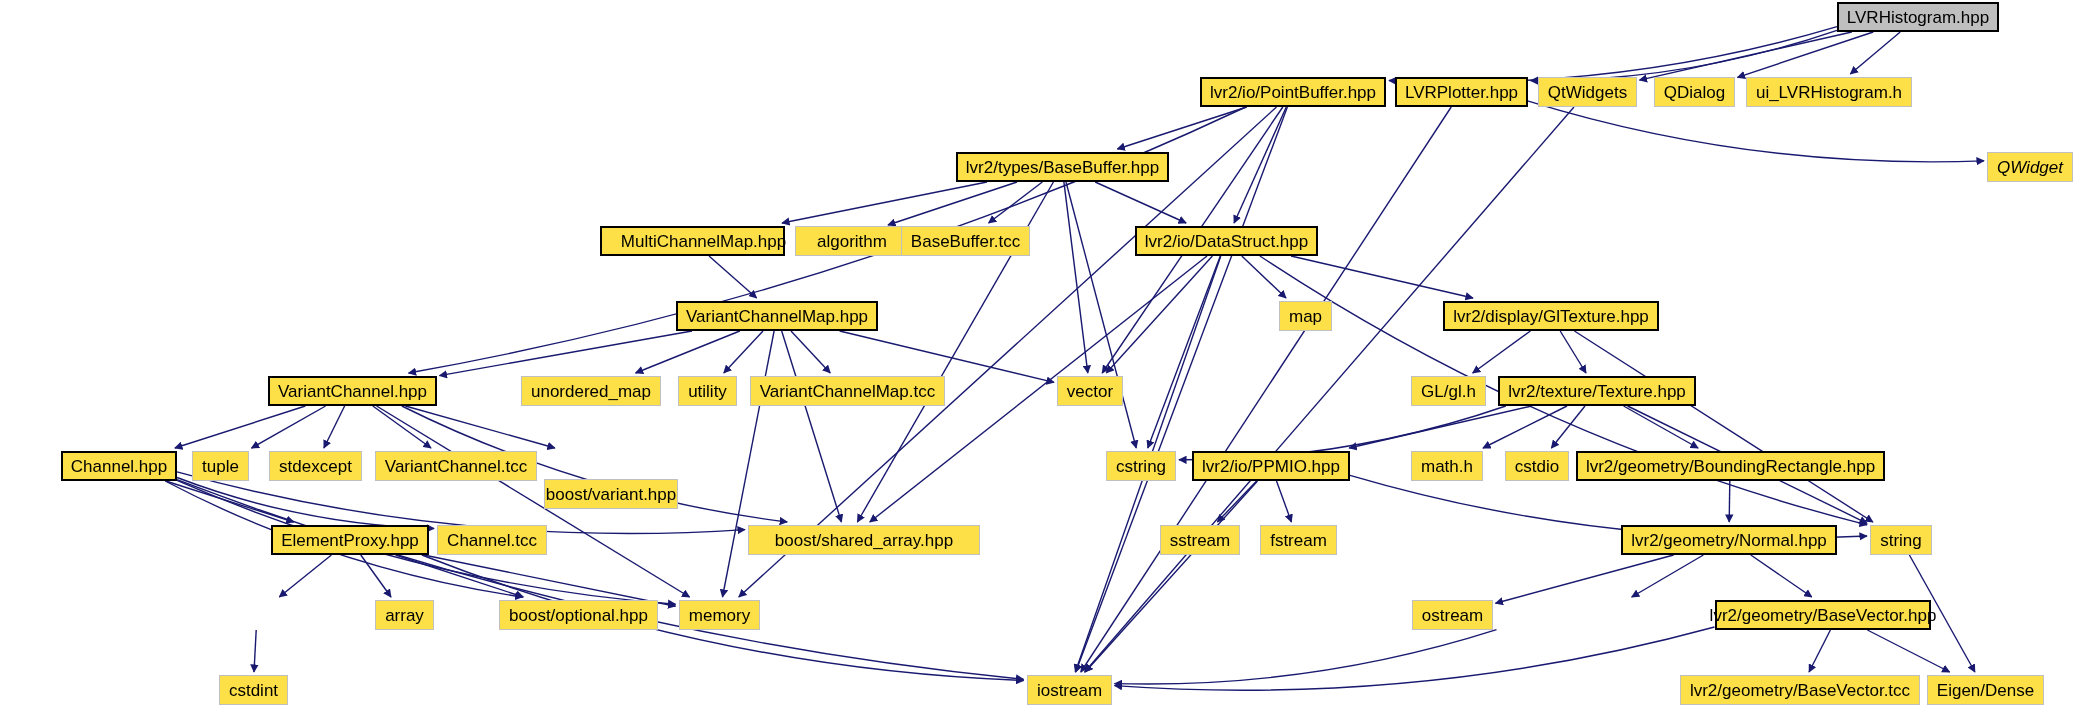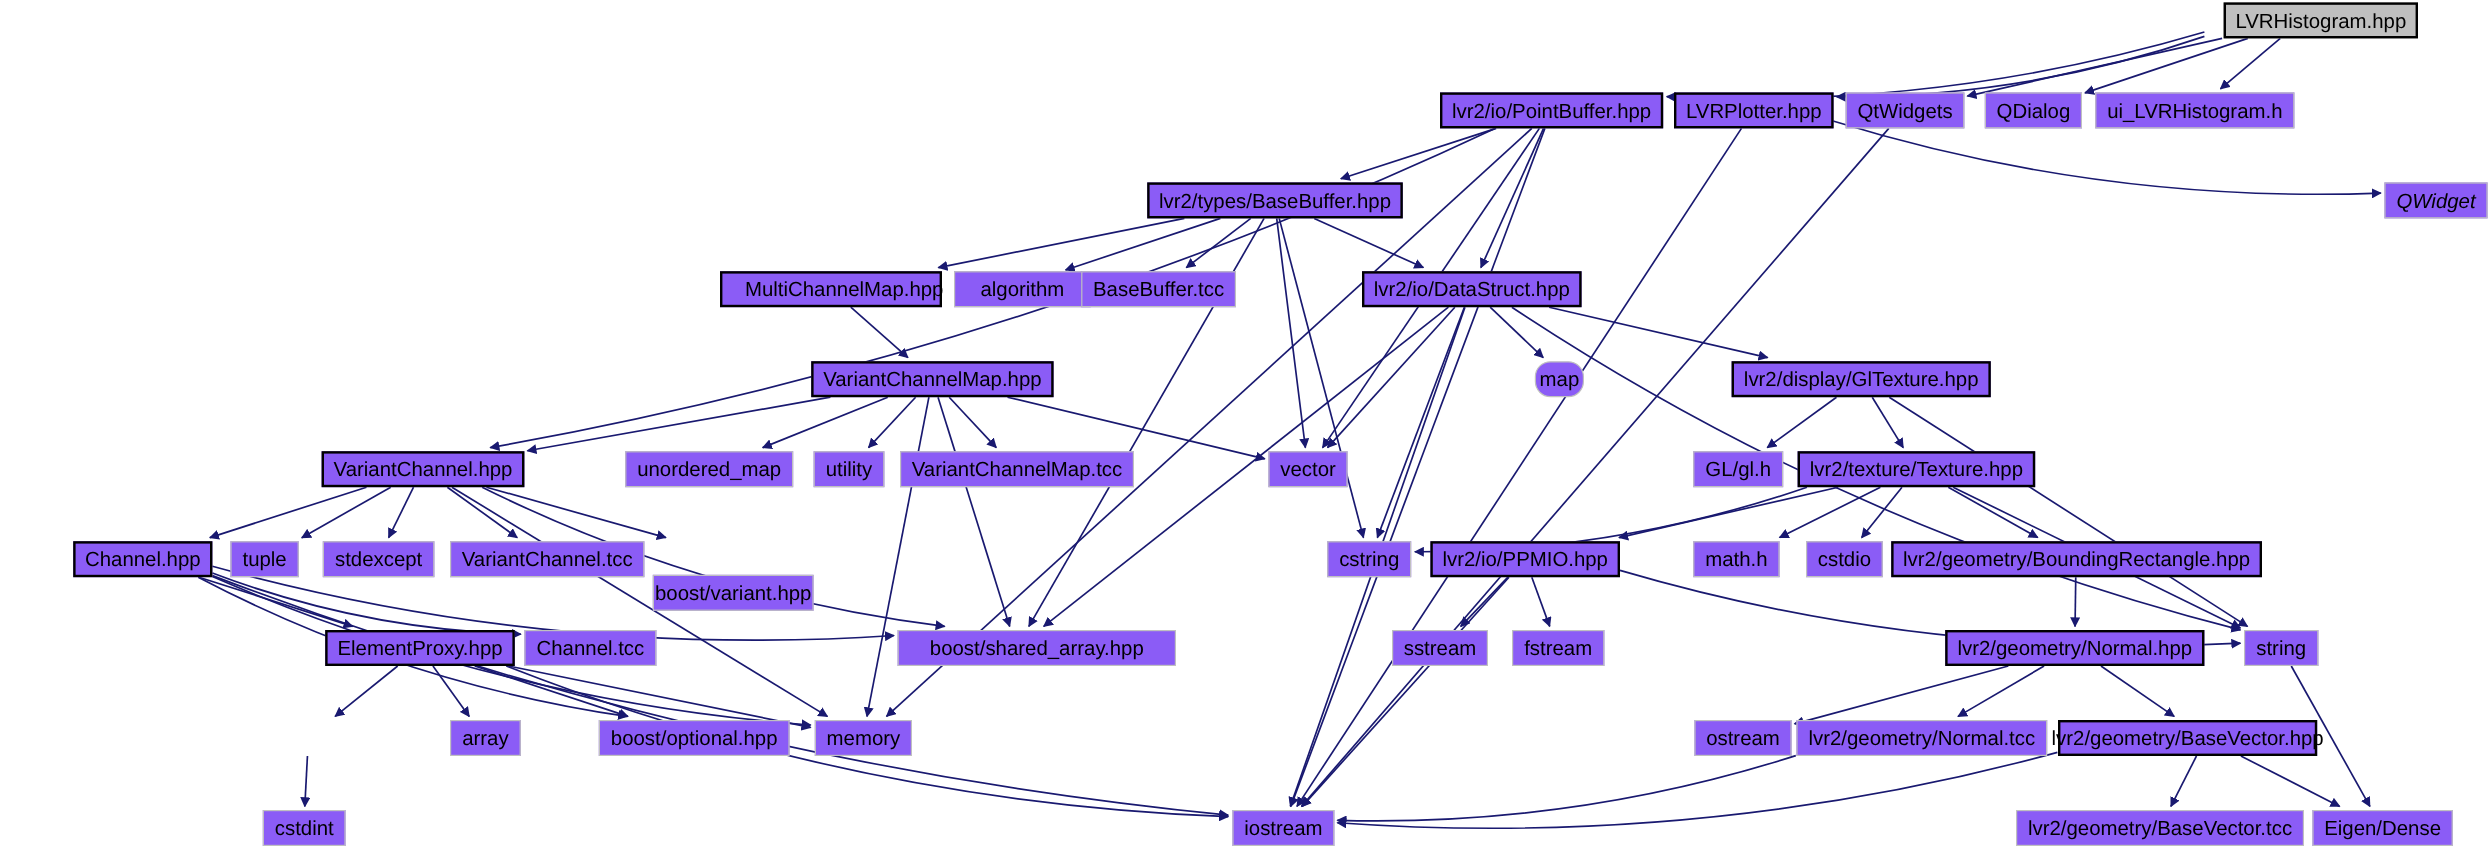--- a/index.html
+++ b/index.html
@@ -30,21 +30,21 @@
     width: 2074px;
     height: 709px;
   }
   .graph-node {
     position: absolute;
     box-sizing: border-box;
     display: flex;
     align-items: center;
     justify-content: center;
     height: 30px;
-    background: #8b5cf6;
+    background: #fde047;
     border: 1px solid #c0c0c0;
     color: #000000;
     font-size: 17px;
     line-height: 1;
     white-space: nowrap;
     padding: 0 9px;
     cursor: default;
   }
   .graph-node.strong {
     border: 2px solid #000000;
@@ -142,21 +142,21 @@
       <path d="M 360.8 555.0 Q 375.9 576.0 391.0 597.0" fill="none" stroke="#191970" stroke-width="1.4" marker-end="url(#ah)"></path>
       <path d="M 395.6 555.0 Q 459.4 576.0 523.3 597.0" fill="none" stroke="#191970" stroke-width="1.4" marker-end="url(#ah)"></path>
       <path d="M 423.8 555.0 Q 549.6 580.6 675.5 606.2" fill="none" stroke="#191970" stroke-width="1.4" marker-end="url(#ah)"></path>
       <path d="M 421.9 555.0 Q 712.0 668.9 1023.5 680.5" fill="none" stroke="#191970" stroke-width="1.4" marker-end="url(#ah)"></path>
       <path d="M 256.2 630.0 Q 255.1 651.0 254.0 672.0" fill="none" stroke="#191970" stroke-width="1.4" marker-end="url(#ah)"></path>
       <path d="M 1574.0 107.0 Q 1329.3 389.5 1084.6 672.0" fill="none" stroke="#191970" stroke-width="1.4" marker-end="url(#ah)"></path>
       <path d="M 1909.4 555.0 Q 1942.2 613.5 1974.9 672.0" fill="none" stroke="#191970" stroke-width="1.4" marker-end="url(#ah)"></path>
       <path d="M 1496.5 629.7 Q 1310.1 689.1 1114.5 683.6" fill="none" stroke="#191970" stroke-width="1.4" marker-end="url(#ah)"></path>
     </svg>
   <div id="node-layer">
-      <div class="graph-node root" style="left: 1837px; top: 2px; width: 162px; margin-left: 16px;">
+      <div class="graph-node root" style="left: 1837px; top: 2px; width: 162px;">
         <span class="node-label">LVRHistogram.hpp</span>
       </div>
       <div class="graph-node strong" style="left: 1200px; top: 77px; width: 186px;">
         <span class="node-label">lvr2/io/PointBuffer.hpp</span>
       </div>
       <div class="graph-node strong" style="left: 1395px; top: 77px; width: 133px;">
         <span class="node-label">LVRPlotter.hpp</span>
       </div>
       <div class="graph-node" style="left: 1538px; top: 77px; width: 99px;">
         <span class="node-label">QtWidgets</span>
@@ -178,21 +178,21 @@
       </div>
       <div class="graph-node" style="left: 795px; top: 226px; width: 114px;">
         <span class="node-label">algorithm</span>
       </div>
       <div class="graph-node" style="left: 901px; top: 226px; width: 129px;">
         <span class="node-label">BaseBuffer.tcc</span>
       </div>
       <div class="graph-node strong" style="left: 1135px; top: 226px; width: 183px;">
         <span class="node-label">lvr2/io/DataStruct.hpp</span>
       </div>
-      <div class="graph-node" style="left: 1279px; top: 301px; width: 41px; border-radius: 13px;">
+      <div class="graph-node" style="left: 1279px; top: 301px; width: 53px;">
         <span class="node-label">map</span>
       </div>
       <div class="graph-node strong" style="left: 1443px; top: 301px; width: 216px;">
         <span class="node-label">lvr2/display/GlTexture.hpp</span>
       </div>
       <div class="graph-node strong" style="left: 676px; top: 301px; width: 202px;">
         <span class="node-label">VariantChannelMap.hpp</span>
       </div>
       <div class="graph-node" style="left: 521px; top: 376px; width: 140px;">
         <span class="node-label">unordered_map</span>
@@ -270,23 +270,20 @@
         <span class="node-label">array</span>
       </div>
       <div class="graph-node" style="left: 499px; top: 600px; width: 159px;">
         <span class="node-label">boost/optional.hpp</span>
       </div>
       <div class="graph-node" style="left: 679px; top: 600px; width: 81px;">
         <span class="node-label">memory</span>
       </div>
       <div class="graph-node" style="left: 1412px; top: 600px; width: 81px;">
         <span class="node-label">ostream</span>
-      </div>
-      <div class="graph-node" style="left: 1497px; top: 600px; width: 209px;">
-        <span class="node-label">lvr2/geometry/Normal.tcc</span>
       </div>
       <div class="graph-node strong" style="left: 1715px; top: 600px; width: 216px;">
         <span class="node-label">lvr2/geometry/BaseVector.hpp</span>
       </div>
       <div class="graph-node" style="left: 219px; top: 675px; width: 69px;">
         <span class="node-label">cstdint</span>
       </div>
       <div class="graph-node" style="left: 1027px; top: 675px; width: 85px;">
         <span class="node-label">iostream</span>
       </div>

